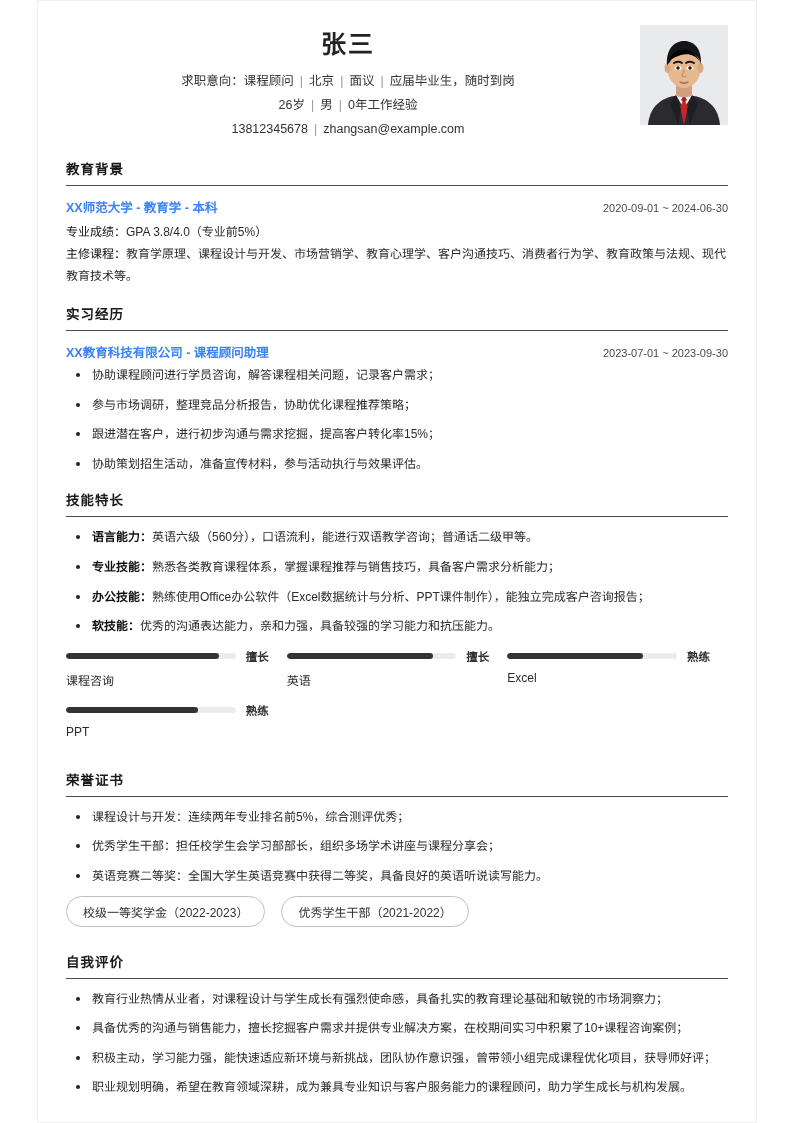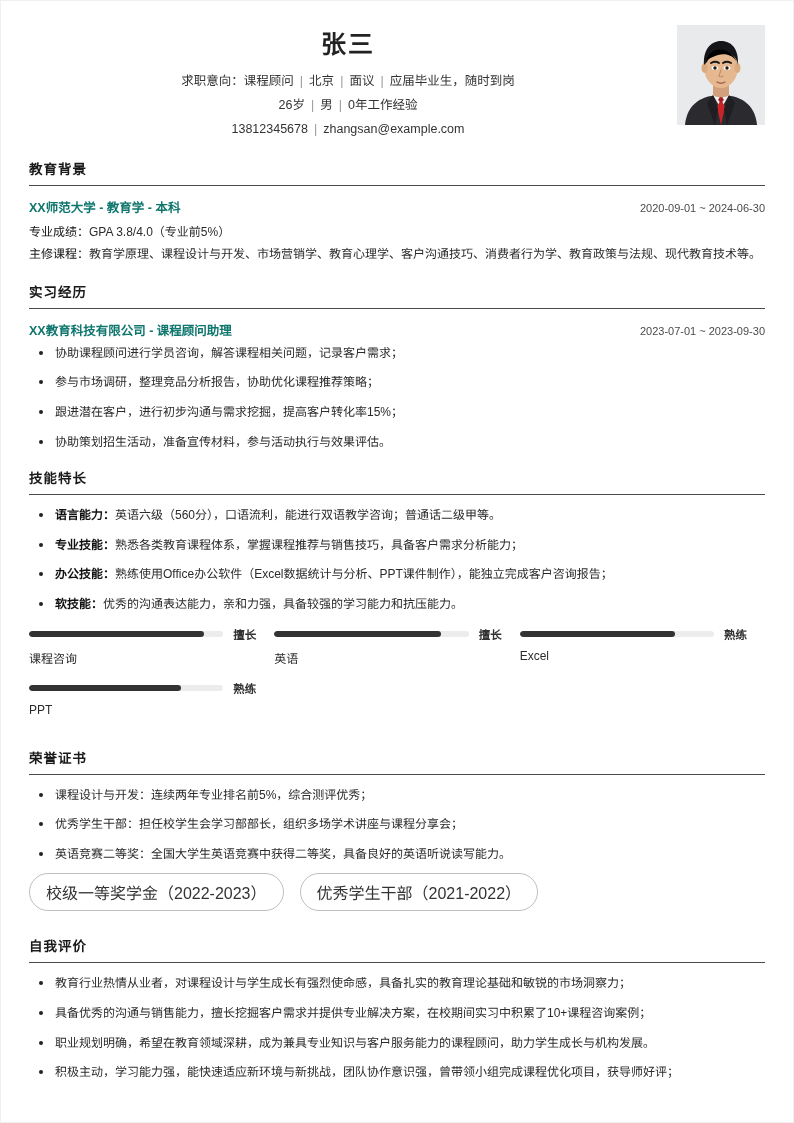--- a/index.html
+++ b/index.html
@@ -7,21 +7,21 @@
     margin: 0;
     padding: 0;
     background: #ffffff;
   }
   body {
     font-family: "Liberation Sans", "DejaVu Sans", sans-serif;
     color: #222222;
   }
   .page {
     position: relative;
-    width: 794px;
+    width: 720px;
     height: 1123px;
     margin: 0 auto;
     background: #ffffff;
     border: 1px solid #f0f0f0;
     box-sizing: border-box;
     overflow: hidden;
   }
   .inner {
     padding: 22px 28px 0 28px;
   }
@@ -89,21 +89,21 @@
   .entry { margin-bottom: 4px; }
   .entry-head {
     display: flex;
     justify-content: space-between;
     align-items: baseline;
     margin-bottom: 5px;
   }
   .entry-title {
     font-size: 12.5px;
     font-weight: bold;
-    color: #0f766e;
+    color: #3b82f6;
   }
   .entry-date {
     font-size: 11px;
     color: #4a4a4a;
     white-space: nowrap;
     padding-left: 12px;
     text-align: right;
   }
   .detail-line {
     font-size: 12px;
@@ -188,21 +188,21 @@
     margin-top: 7px;
   }
 
   
   .tags {
     display: flex;
     flex-wrap: wrap;
     margin-top: 10px;
   }
   .tag {
-    font-size: 16px;
+    font-size: 12px;
     color: #333333;
     border: 1px solid #bfbfbf;
     border-radius: 999px;
     padding: 6px 16px;
     margin: 0 16px 8px 0;
     white-space: nowrap;
     background: #ffffff;
   }
 </style>
 </head>
@@ -373,19 +373,19 @@
       </div>
     </div>
 
     <div class="section">
       <div class="section-title">自我评价</div>
       <div class="section-rule"></div>
 
       <ul class="bullets">
         <li>教育行业热情从业者，对课程设计与学生成长有强烈使命感，具备扎实的教育理论基础和敏锐的市场洞察力；</li>
         <li>具备优秀的沟通与销售能力，擅长挖掘客户需求并提供专业解决方案，在校期间实习中积累了10+课程咨询案例；</li>
+        <li>积极主动，学习能力强，能快速适应新环境与新挑战，团队协作意识强，曾带领小组完成课程优化项目，获导师好评；</li>
         <li>职业规划明确，希望在教育领域深耕，成为兼具专业知识与客户服务能力的课程顾问，助力学生成长与机构发展。</li>
-        <li>积极主动，学习能力强，能快速适应新环境与新挑战，团队协作意识强，曾带领小组完成课程优化项目，获导师好评；</li>
       </ul>
     </div>
 
   </div>
 </div>
 
 </body></html>

